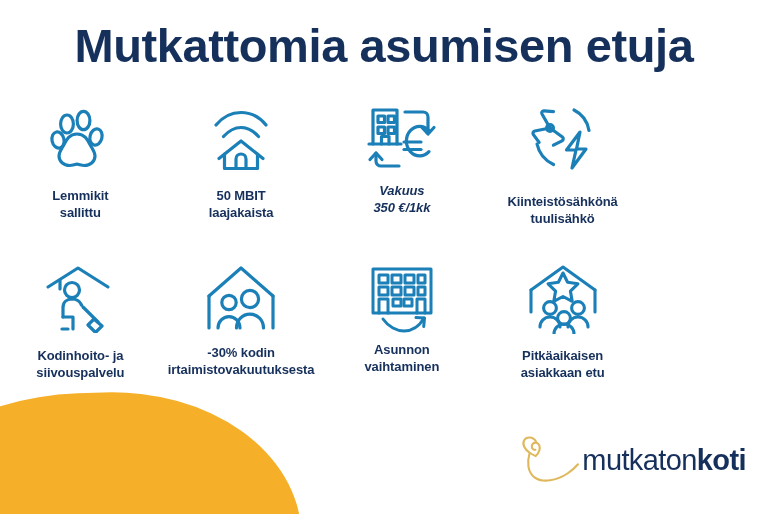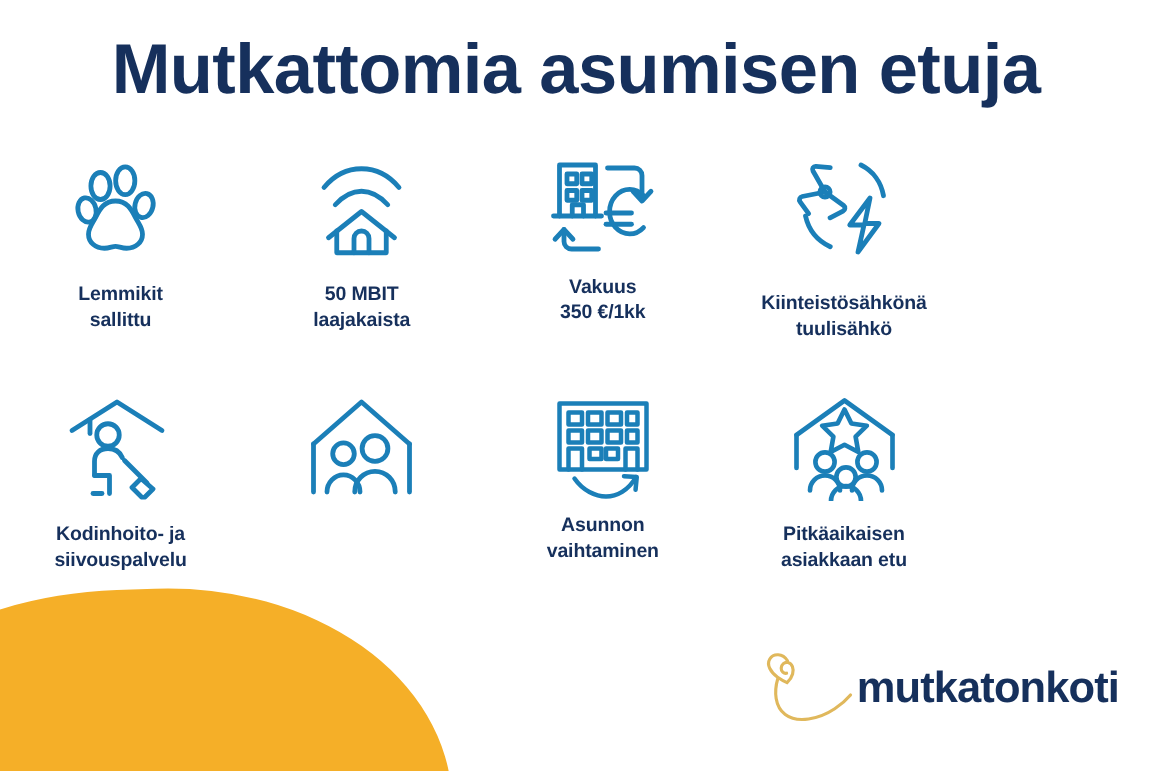--- a/index.html
+++ b/index.html
@@ -87,21 +87,21 @@
     text-align: center;
     font-size: 13px;
     font-weight: bold;
     line-height: 1.32;
     color: #16305C;
     white-space: pre-line;
     letter-spacing: -0.1px;
   }
 
   
-  .item-vakuus .label      { margin-top: 4px; }
+  .item-vakuus .label      { margin-top: 4px; font-style: italic; }
   .item-tuulisahko .label  { margin-top: 15px; }
   .item-sauna .label       { margin-top: 18px; }
   .item-vakuutus .label    { margin-top: 6px; }
   .item-vaihto .label      { margin-top: 3px; }
 
   
   .logo {
     position: absolute;
     right: 22px;
     bottom: 26px;
@@ -109,21 +109,21 @@
     align-items: center;
     z-index: 5;
   }
   .logo-mark { display: block; margin-right: 2px; }
   .logo-text {
     font-size: 29px;
     color: #16305C;
     letter-spacing: -0.6px;
     line-height: 1;
   }
-  .logo-text .thin { font-weight: bold; text-align: center; }
+  .logo-text .thin { font-weight: normal; text-align: center; }
   .logo-text .bold { font-weight: bold; }
 </style>
 </head>
 <body>
 
 <div class="poster">
 
   <div class="blob"></div>
 
   <div class="title">Mutkattomia asumisen etuja</div>
@@ -239,20 +239,22 @@
           <path d="M5 32v32"></path>
           <path d="M69 32v32"></path>
 
           <circle cx="46" cy="35" r="8.6"></circle>
           <path d="M32.5 64c0-7.8 6-13.8 13.5-13.8S59.5 56.2 59.5 64"></path>
 
           <circle cx="25" cy="38.5" r="7.2"></circle>
           <path d="M14 64c0-6.4 5-11.4 11-11.4S36 57.6 36 64"></path>
         </svg>
       </div>
+      <div class="label">-30% kodin
+irtaimistovakuutuksesta</div>
     </div>
 
     <div class="item item-vaihto">
       <div class="icon-wrap">
         <svg width="70" height="68" viewBox="0 0 70 68" fill="none" stroke="#1B7FB8" stroke-width="3" stroke-linecap="round" stroke-linejoin="round">
           <rect x="6" y="4" width="58" height="44"></rect>
 
           <rect x="12" y="10" width="9" height="8"></rect>
           <rect x="25" y="10" width="9" height="8"></rect>
           <rect x="38" y="10" width="9" height="8"></rect>

